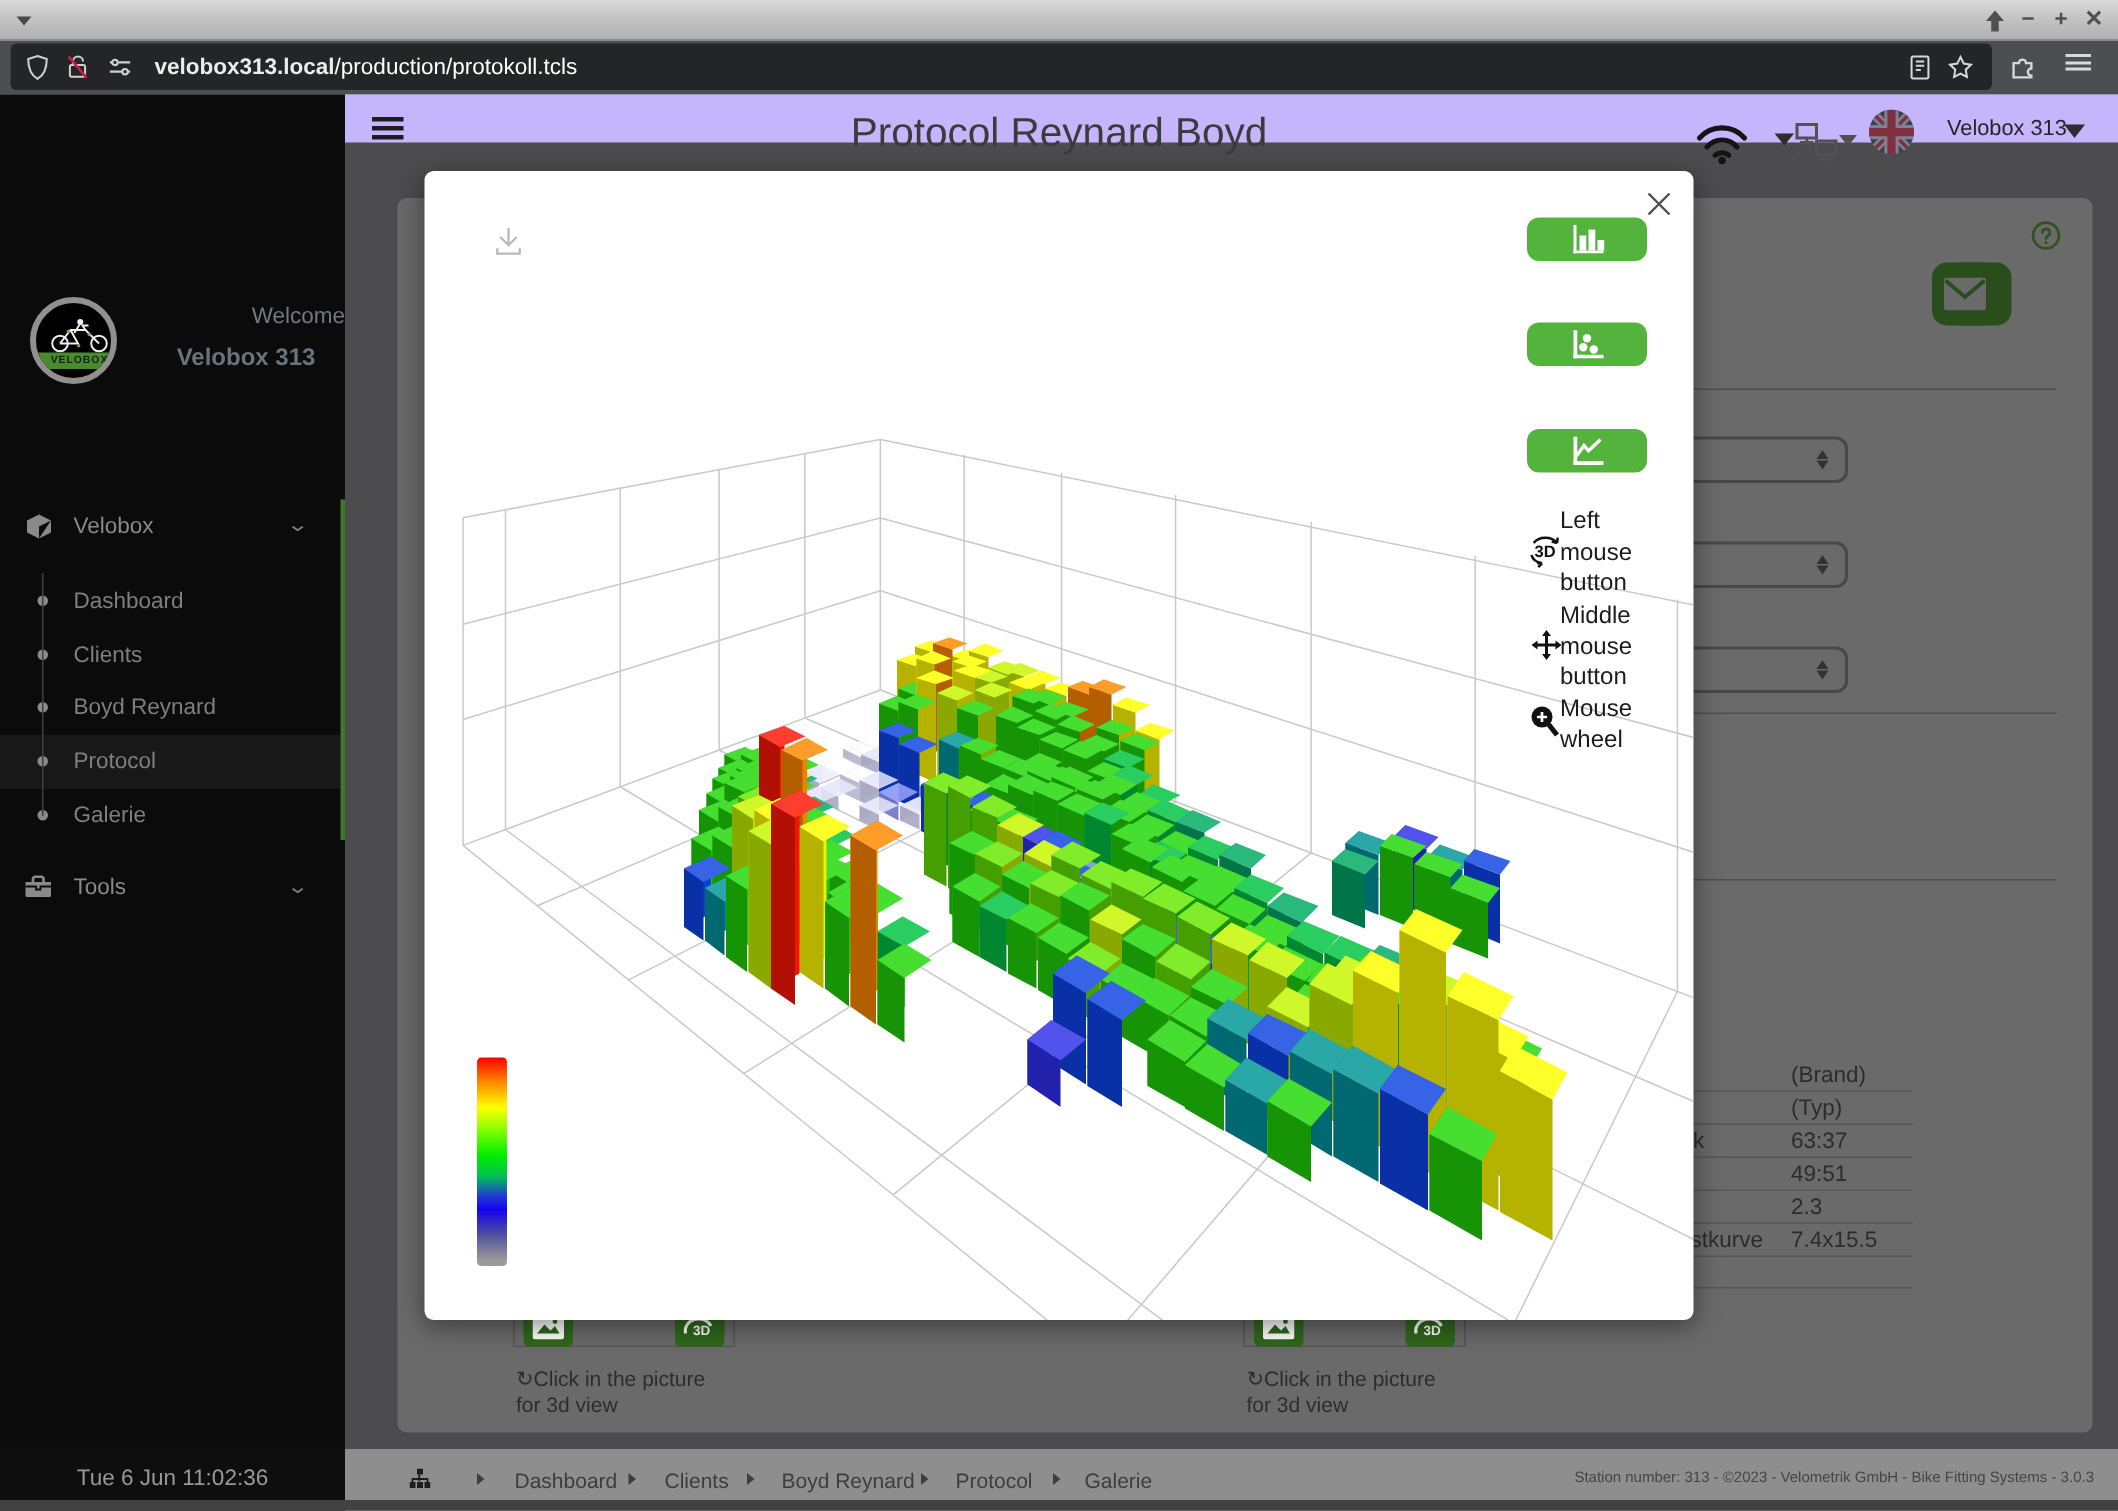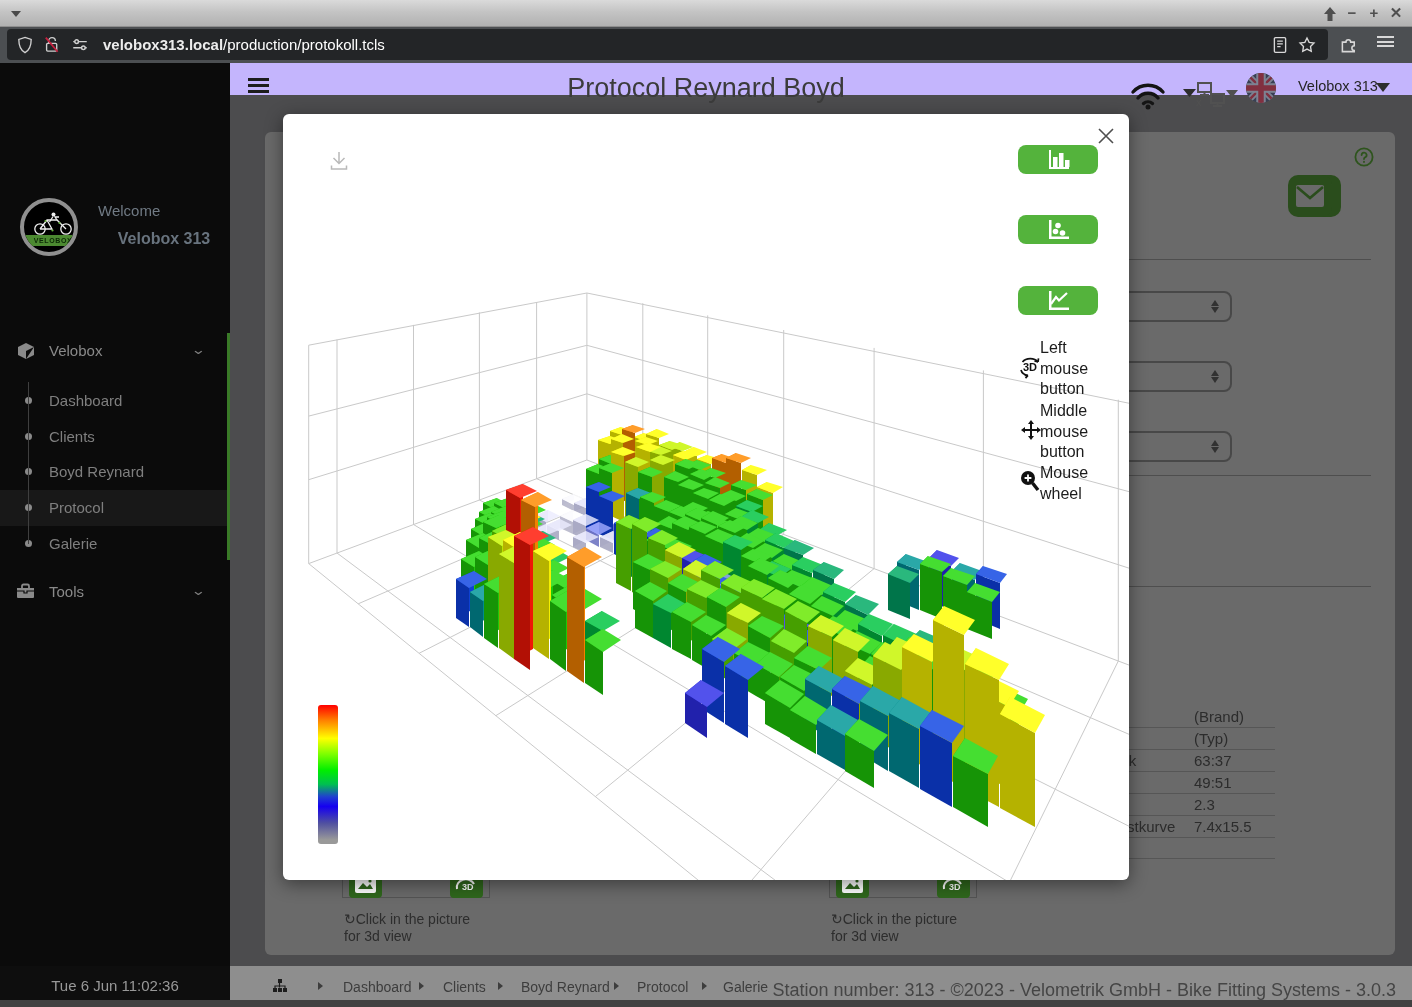--- a/index.html
+++ b/index.html
@@ -11,21 +11,21 @@
 .urlico{position:absolute;top:7px}
 #urltext{position:absolute;left:96px;top:7px;font-size:15px;color:#c8c8c8;white-space:nowrap}
 #urltext b{color:#ececec;font-weight:bold}
 #urltext span{color:#ffffff}
 #app{position:absolute;left:0;top:63px;width:1412px;height:944px;background:#4c4c4e}
 
 #sidebar{position:absolute;left:0;top:0;width:230px;height:903px;background:#0b0b0b}
 #sb-title{position:absolute;left:0;top:10px;width:230px;text-align:center;font-size:21px;font-weight:bold;color:#8f8f8f;line-height:33px}
 #sb-logo{position:absolute;left:20px;top:135px;width:58px;height:58px;border-radius:50%;background:#000;border:4px solid #909090;overflow:hidden}
 #sb-band{position:absolute;left:-3px;top:33px;width:64px;height:11px;background:#4c8a31;color:#0c2906;font-size:7px;font-weight:bold;text-align:center;line-height:11px;letter-spacing:.6px}
-#sb-welcome{position:absolute;left:98px;top:139px;width:132px;text-align:left;font-size:15px;color:#707a84}
+#sb-welcome{position:absolute;left:98px;top:139px;width:132px;text-align:right;font-size:15px;color:#707a84}
 #sb-user{position:absolute;left:98px;top:167px;width:132px;text-align:center;font-size:16px;font-weight:bold;color:#68737e}
 .sb-item{position:absolute;left:0;width:230px;height:36px;color:#8a8a8a;font-size:15px}
 .sb-item .txt{position:absolute;left:49px;top:9px}
 .sb-item .chev{position:absolute;right:26px;top:9px;color:#7e7e7e;font-size:13px;transform:scaleX(1.4)}
 .sb-sub{position:absolute;left:0;width:230px;height:36px;color:#7f7f7f;font-size:15px}
 .sb-sub .txt{position:absolute;left:49px;top:9px}
 .sb-dot{position:absolute;left:25px;top:14px;width:7px;height:7px;border-radius:50%;background:#8a8a8a}
 #sb-line{position:absolute;left:28px;top:319px;width:1px;height:162px;background:#3f3f3f}
 #sb-green{position:absolute;left:227px;top:270px;width:3px;height:227px;background:#3a7a28}
 #sb-hl{position:absolute;left:0;top:427px;width:227px;height:36px;background:#181818}
@@ -43,21 +43,21 @@
 .ddl:after{content:"";position:absolute;right:11px;bottom:7px;border-left:4px solid transparent;border-right:4px solid transparent;border-top:6px solid #323232}
 .trow{position:absolute;left:820px;width:190px;height:1px;background:#565656}
 .tlab{position:absolute;left:839px;font-size:15px;color:#2c2c2c}
 .tval{position:absolute;left:929px;font-size:15px;color:#2c2c2c}
 .picbox{position:absolute;width:148px;height:68px;border:1px solid #545454}
 .pbtn{position:absolute;top:2px;width:33px;height:27px;background:#2f671c;border-radius:4px}
 .pictxt{position:absolute;font-size:14px;color:#2d2d2d}
 #footer{position:absolute;left:230px;top:903px;width:1182px;height:41px;background:#8e8e8e}
 .crumb{position:absolute;top:13px;font-size:14px;color:#3d3d3d}
 .caret{position:absolute;top:16px;width:0;height:0;border-top:4px solid transparent;border-bottom:4px solid transparent;border-left:5px solid #3d3d3d}
-#station{position:absolute;right:16px;top:14px;font-size:18px;color:#454545}
+#station{position:absolute;right:16px;top:14px;font-size:10px;color:#454545}
 #bottomstrip{position:absolute;left:0;top:1000px;width:1412px;height:7px;background:#414141}
 
 #modal{position:absolute;left:283px;top:51px;width:846px;height:766px;background:#fff;border-radius:6px;box-shadow:0 4px 18px rgba(0,0,0,.45)}
 #mclose{position:absolute;left:814px;top:13px;width:18px;height:18px}
 .gbtn{position:absolute;left:735px;width:80px;height:29px;background:#54b33c;border-radius:8px}
 .legtxt{position:absolute;left:757px;width:70px;font-size:16px;color:#1c1c1c;line-height:20.5px}
 #cbar{position:absolute;left:35px;top:591px;width:20px;height:139px;border-radius:3px;background:linear-gradient(#f00 0%,#ff8000 11%,#ffff00 24%,#80ff00 35%,#00ee00 47%,#00c050 57%,#2040d0 66%,#1500f0 73%,#5050a0 85%,#999 97%,#999)}
 #dlico{position:absolute;left:45px;top:36px}
 svg text{font-family:"Liberation Sans",sans-serif}
 </style></head>

